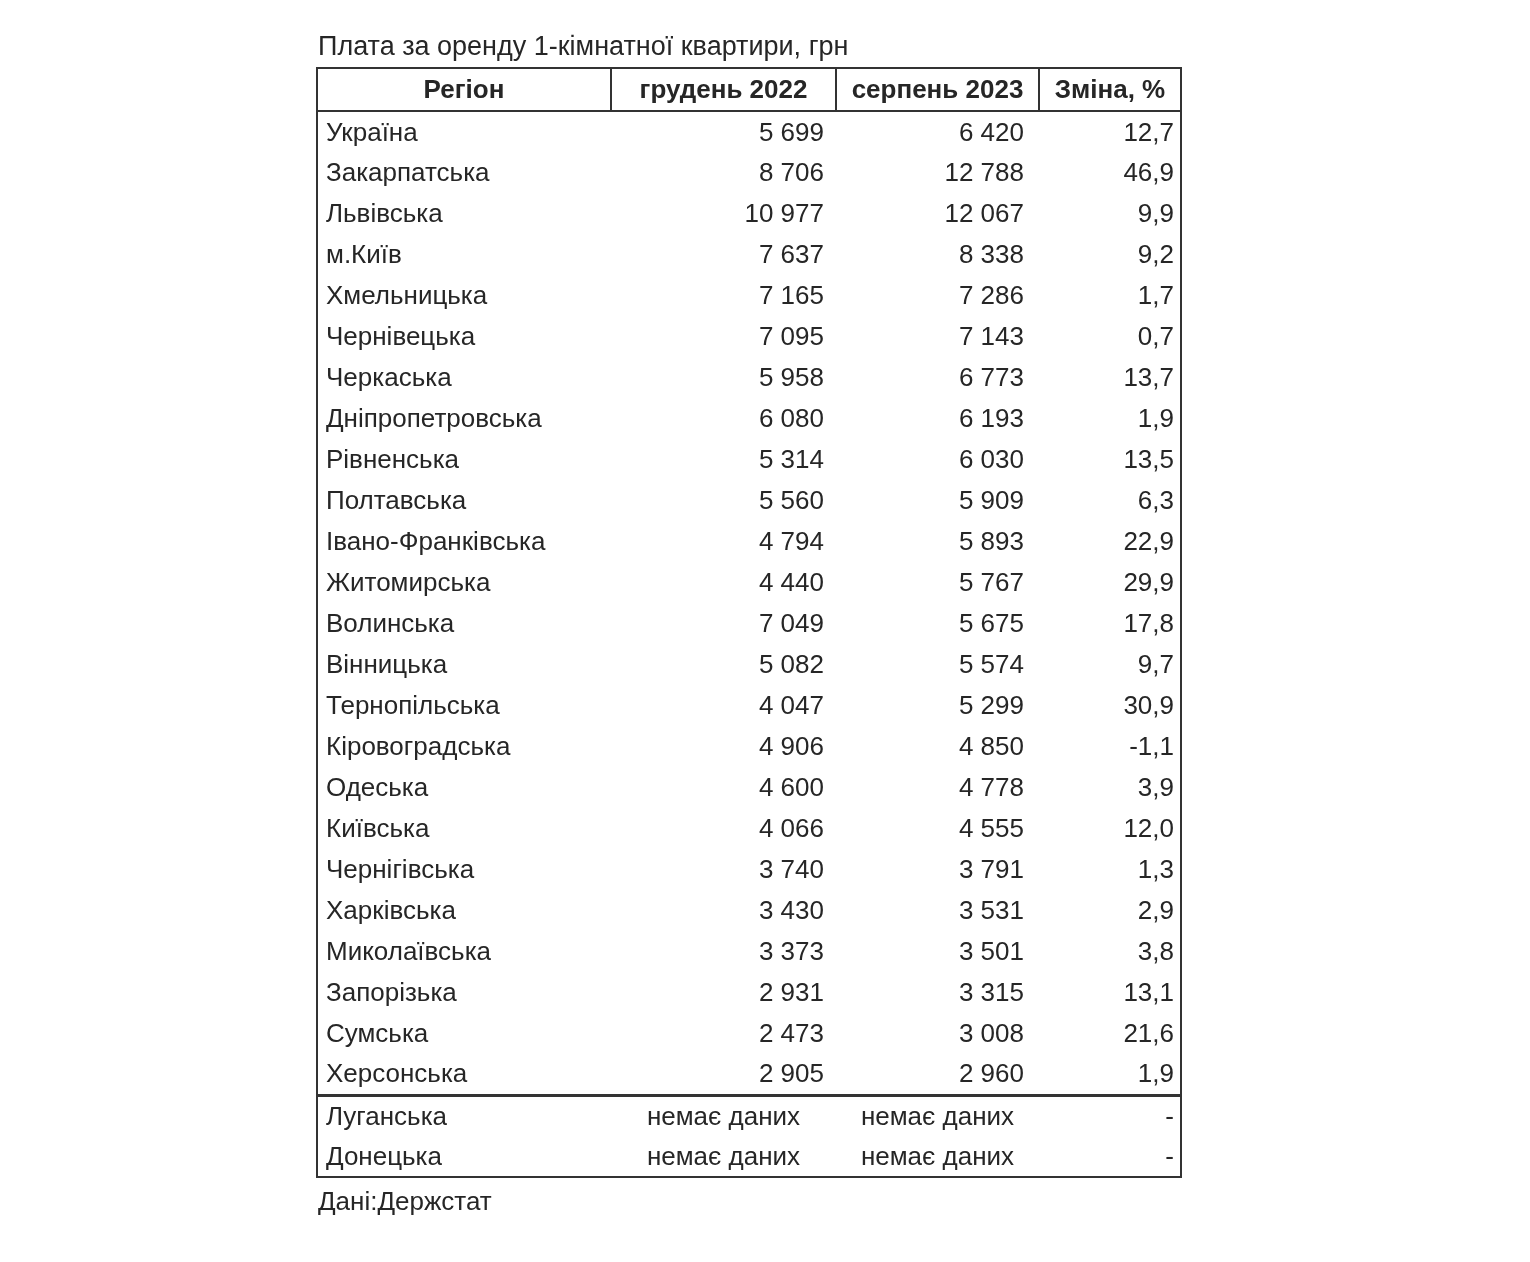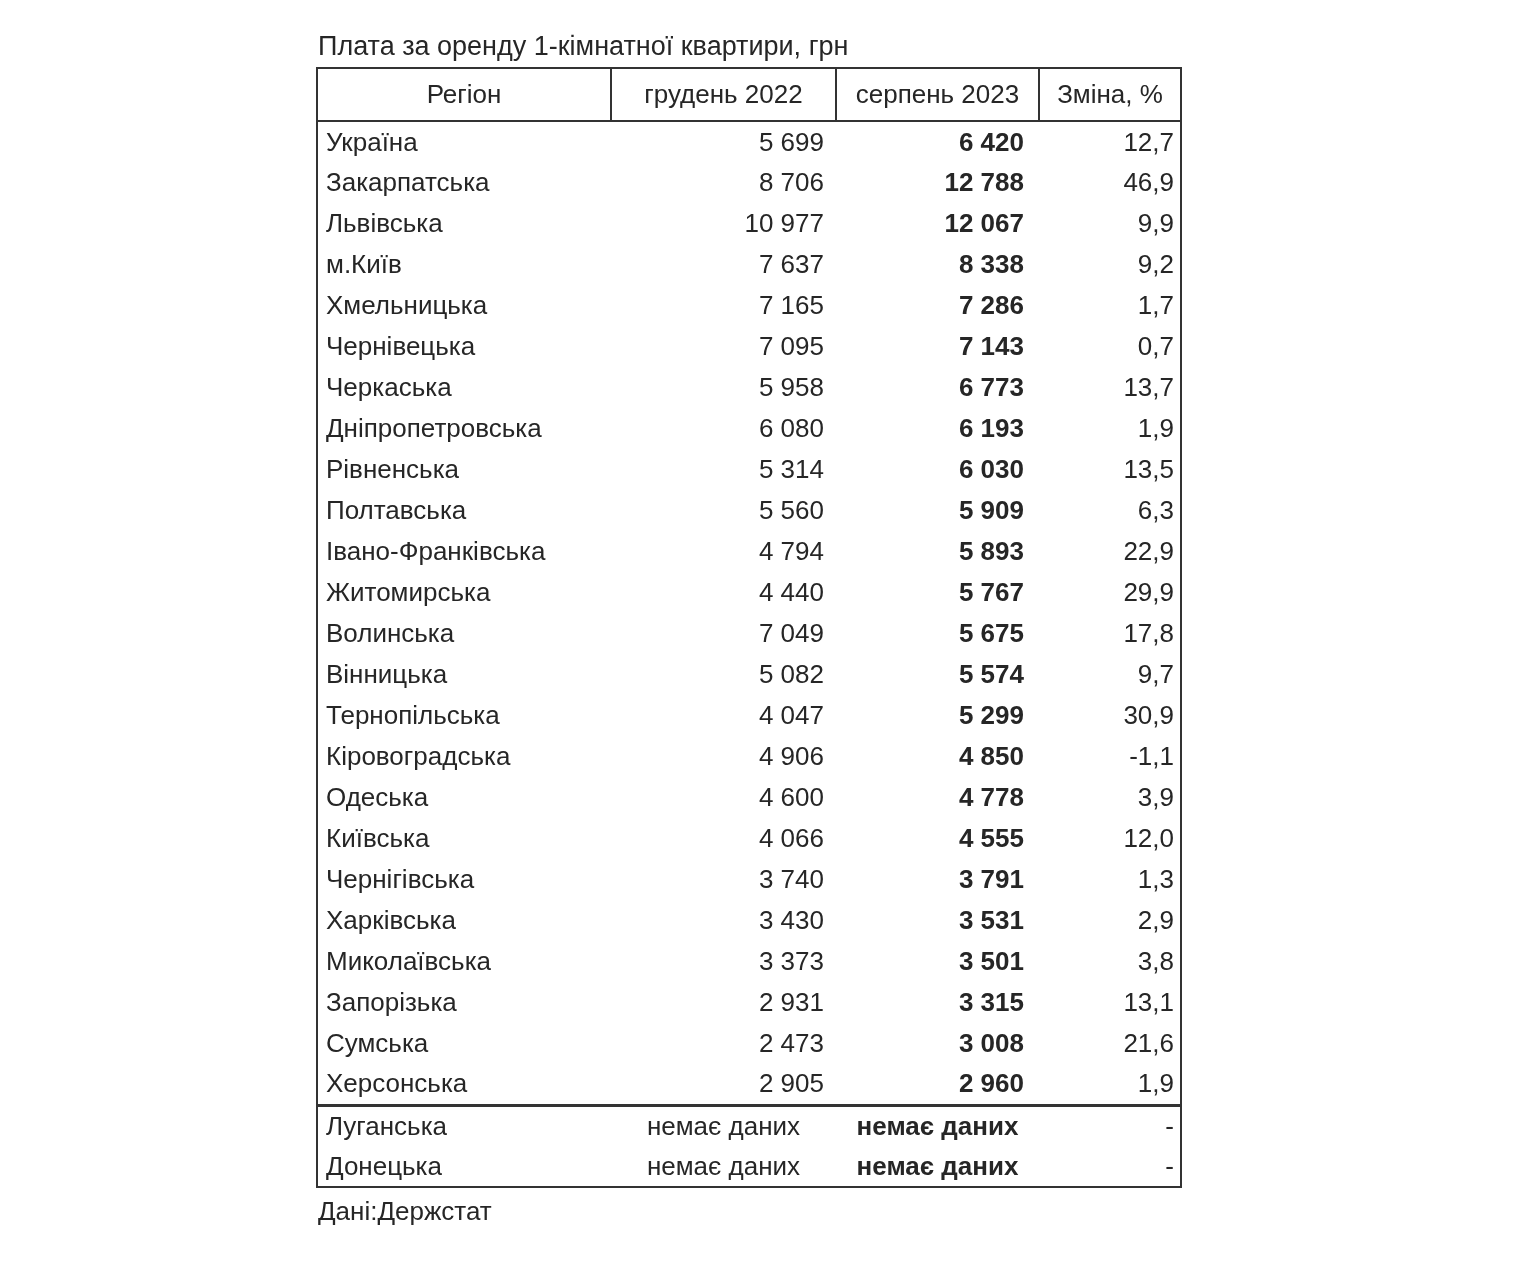--- a/index.html
+++ b/index.html
@@ -35,35 +35,35 @@
     font-size: 26px;
   }
   col.col-region { width: 294px; }
   col.col-dec    { width: 225px; }
   col.col-aug    { width: 203px; }
   col.col-change { width: 142px; }
 
   table { border: 2px solid var(--border); }
   thead th {
     border: 2px solid var(--border);
-    font-weight: normal;
+    font-weight: bold;
     text-align: center;
-    height: 53px;
+    height: 43px;
     vertical-align: middle;
     background: var(--bg);
   }
   tbody td {
     height: 41px;
     vertical-align: middle;
     white-space: nowrap;
     overflow: hidden;
   }
   td.c0 { text-align: left;  padding-left: 8px; }
   td.c1 { text-align: right; padding-right: 12px; }
-  td.c2 { text-align: right; padding-right: 15px; font-weight: bold; }
+  td.c2 { text-align: right; padding-right: 15px; }
   td.c3 { text-align: right; padding-right: 6px; }
   tbody.nodata-section { border-top: 3px solid var(--border); }
   tbody.nodata-section td.c1,
   tbody.nodata-section td.c2 { text-align: center; padding-right: 0; padding-left: 0; }
   .source-note {
     font-size: 26px;
     margin: 8px 0 0 2px;
   }
 </style>
 </head>

